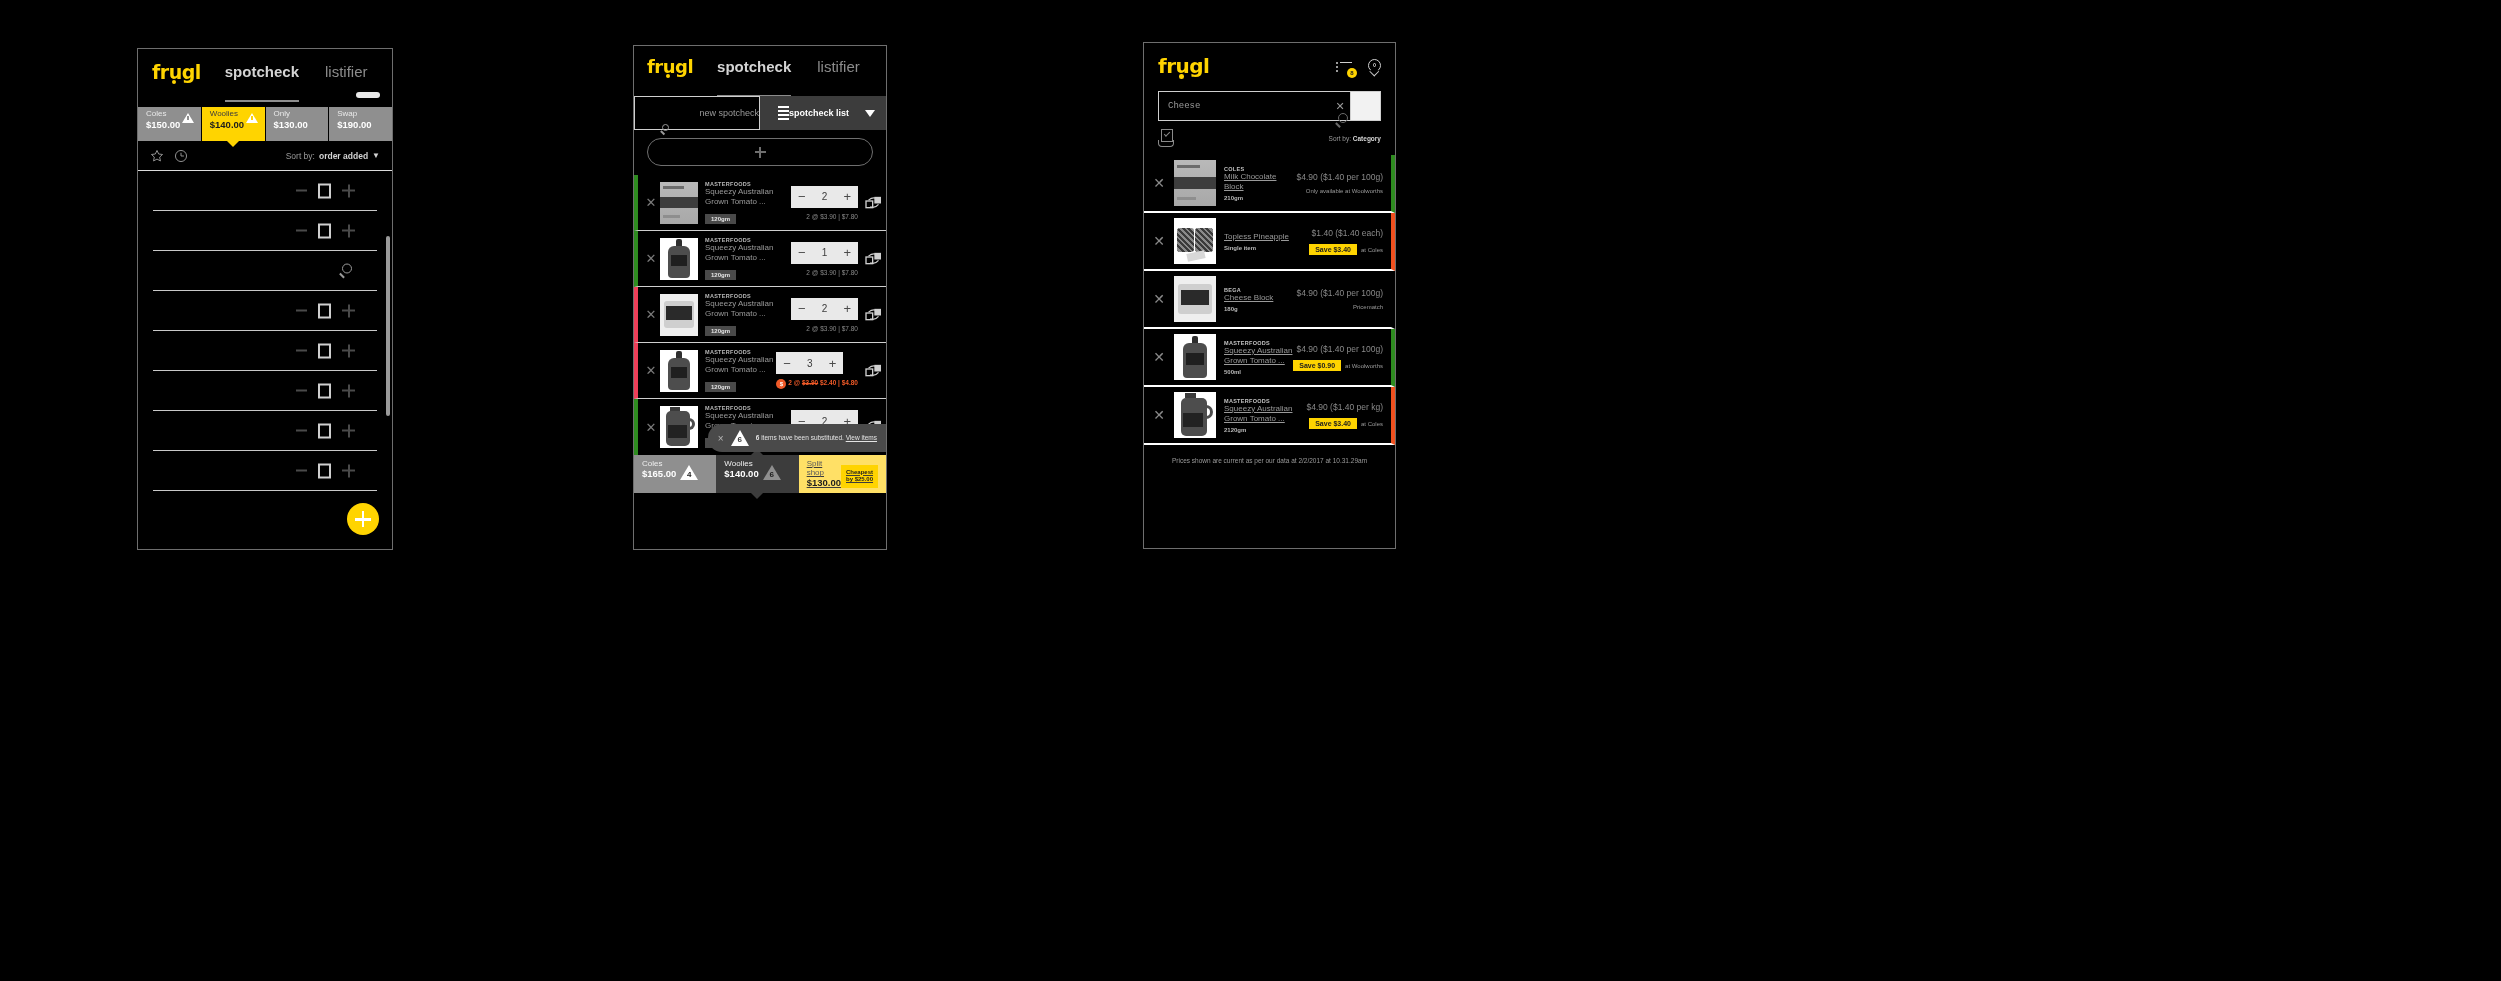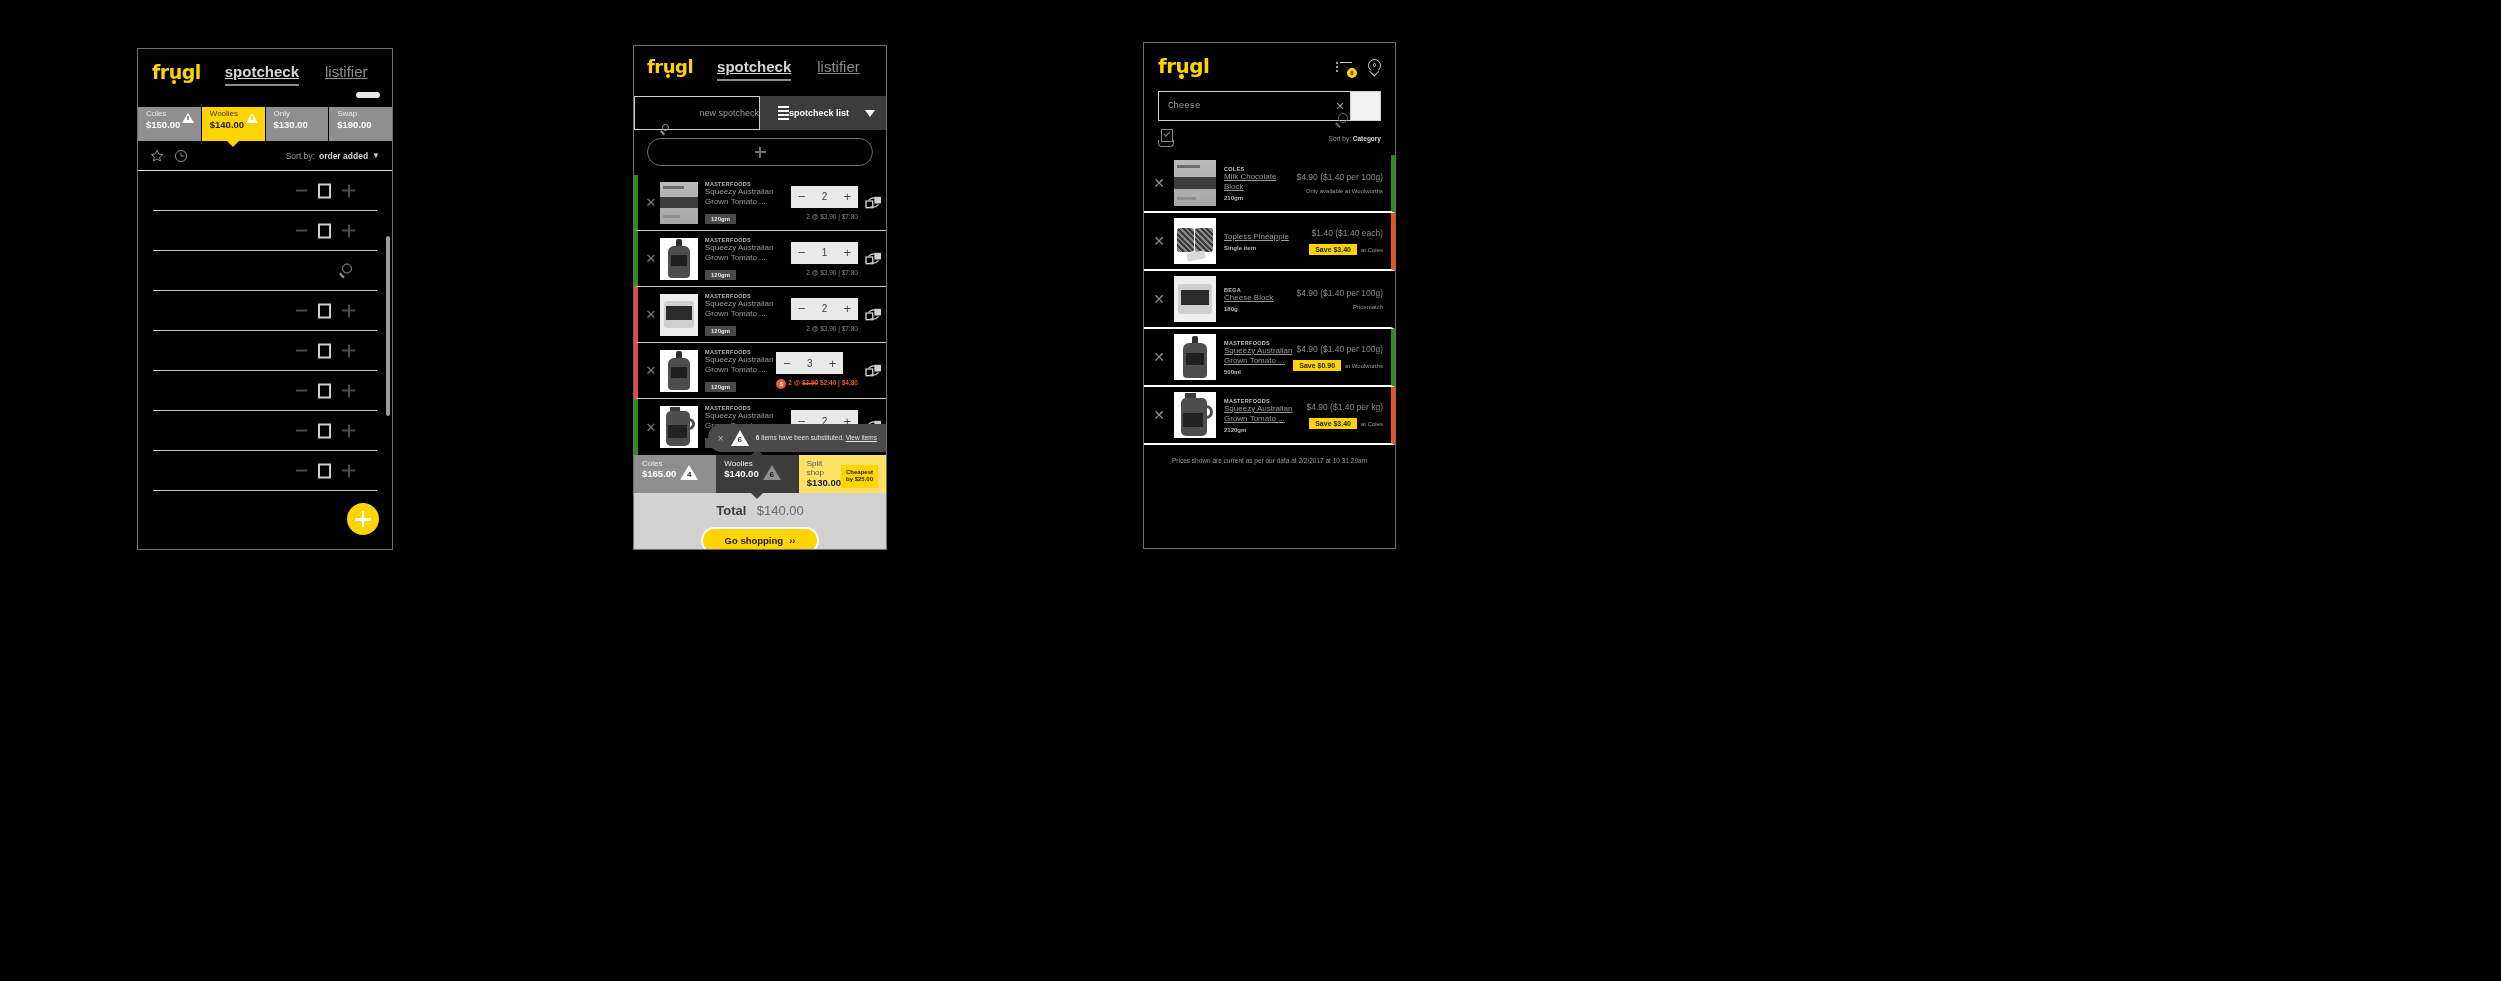--- a/index.html
+++ b/index.html
@@ -43,24 +43,23 @@
   }
   .topnav .navtabs {
     display: flex;
     align-items: baseline;
     gap: 26px;
     margin-left: 24px;
   }
   .navtab {
     color: #8c8c8c;
     font-size: 15px;
-    padding-bottom: 4px;
+    padding-bottom: 20px;
     cursor: pointer;
     white-space: nowrap;
-    text-decoration: underline;
   }
   .navtab.active {
     color: #d4d4d4;
     font-weight: 700;
     border-bottom: 2px solid #8c8c8c;
   }
   .pillmark {
     position: absolute;
     background: #e9e9e9;
     border-radius: 4px;
@@ -296,21 +295,21 @@
   .sumcell.dark:after {
     content: ""; position: absolute; left: 50%; bottom: -6px; transform: translateX(-50%);
     border-left: 6px solid transparent; border-right: 6px solid transparent;
     border-top: 6px solid #3c3c3c;
   }
   .sumcell.dark:before {
     content: ""; position: absolute; left: 50%; top: -6px; transform: translateX(-50%);
     border-left: 6px solid transparent; border-right: 6px solid transparent;
     border-bottom: 6px solid #3c3c3c;
   }
-  .sumcell.yellow { background: #ffe066; color: #3c3c3c; }
+  .sumcell.yellow { background: #ffe066; color: #3c3c3c; text-decoration: underline; }
   .sumcell.yellow .sname { color: #5a5a5a; }
   .sumcell.yellow .sprice { color: #1d1d1d; }
   .badge-tri {
     position: relative; width: 0; height: 0; margin-left: 4px; margin-top: 6px;
     border-left: 9px solid transparent; border-right: 9px solid transparent;
     border-bottom: 15px solid #fff;
   }
   .badge-tri.grey { border-bottom-color: #8f8f8f; }
   .badge-tri span {
     position: absolute; left: -5px; top: 5px; width: 10px; text-align: center;
@@ -826,31 +825,20 @@
       </div>
       <div class="sumcell yellow">
         <div class="txt">
           <div class="sname">Split shop</div>
           <div class="sprice">$130.00</div>
         </div>
         <div class="cheapest">Cheapest by $25.00</div>
       </div>
     </div>
 
-    <div class="totalarea">
-      <span class="total-lbl">Total</span>
-      <span class="total-val">$140.00</span>
-      <div>
-        <div class="goshop">
-          <span>Go shopping</span>
-          <span>››</span>
-        </div>
-      </div>
-      
-    </div>
   </div>
 
   <div class="phone" id="panel3">
 
     <div class="p3head">
       <div class="logo">
         <span>frugl</span>
         <span class="dot" style="width:4.5px;height:4.5px;left:21px;top:18px;"></span>
       </div>
       <div class="p3icons">

